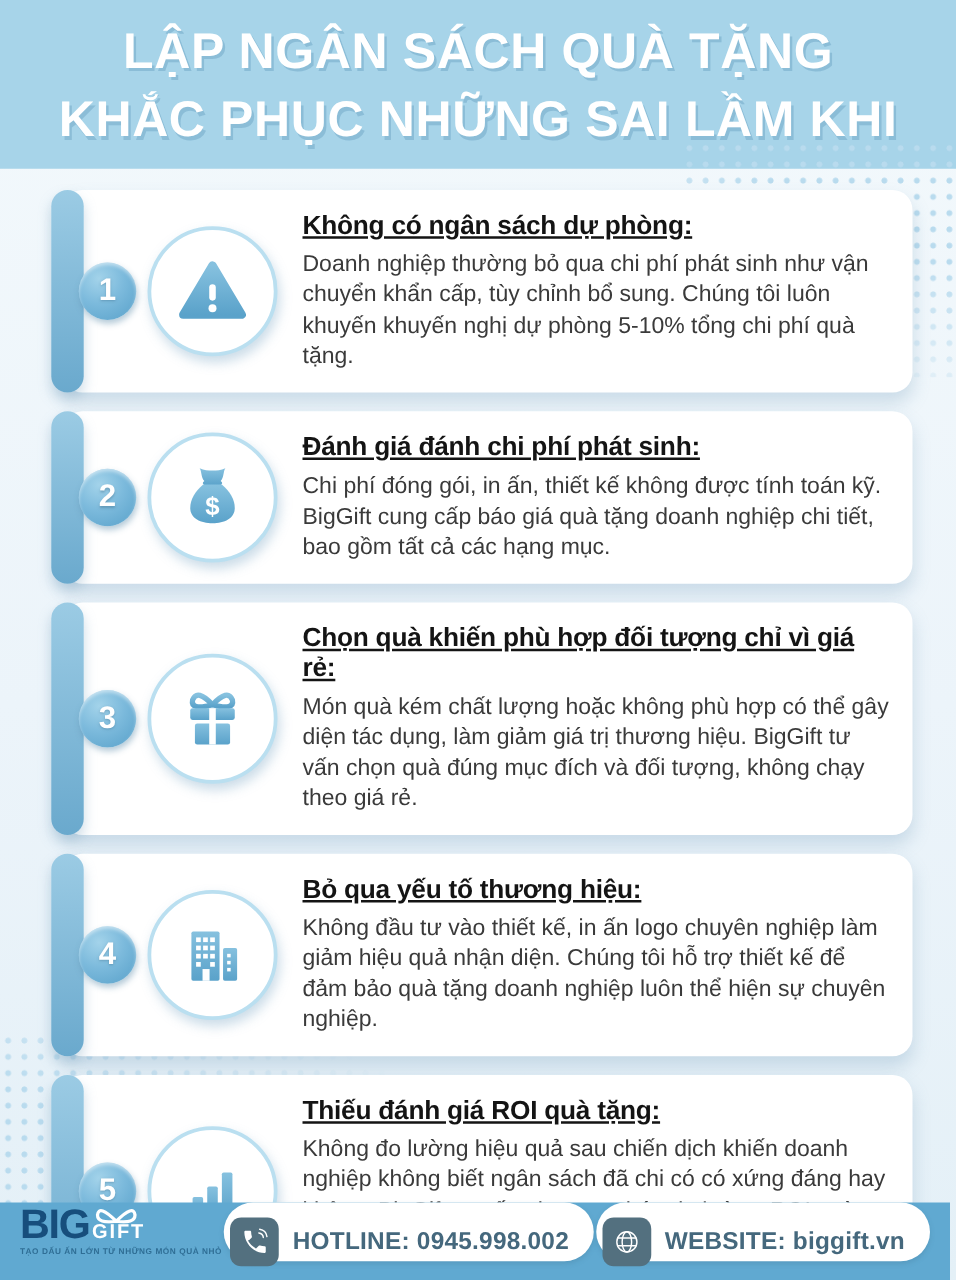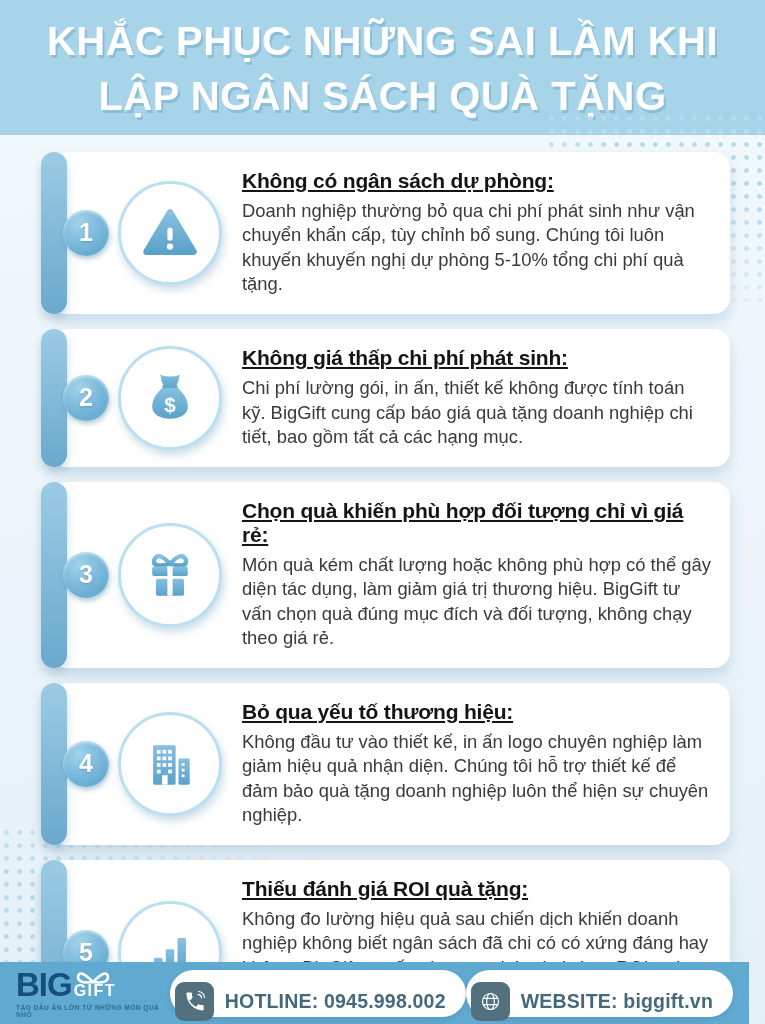--- a/index.html
+++ b/index.html
@@ -114,25 +114,25 @@
   }
   .card-text p {
     font-size: 18.4px;
     line-height: 1.33;
     color: #3a3a3a;
   }
 
   
   .footer {
     position: absolute;
-    left: 0; right: 16px; bottom: 0;
+    left: 0; right: 5px; bottom: 0;
     height: 62px;
     background: #60a9d1;
     display: flex;
-    align-items: center;
+    align-items: flex-start;
     padding: 0 16px;
     justify-content: space-between;
   }
   .logo { display: flex; flex-direction: column; justify-content: center; }
   .logo-row { display: flex; align-items: baseline; line-height: 1; }
   .logo-big {
     font-size: 33px; font-weight: 800;
     color: #174e7c; letter-spacing: -1px;
   }
   .logo-gift-wrap { position: relative; margin-left: 2px; }
@@ -177,22 +177,22 @@
     <linearGradient id="blueGrad" x1="0" y1="0" x2="0" y2="1">
       <stop offset="0" stop-color="#86c1df"></stop>
       <stop offset="1" stop-color="#5aa2ca"></stop>
     </linearGradient>
   </defs>
 </svg>
 
 <div class="page">
 
   <header class="header">
+    <div class="title-line">LẬP NGÂN SÁCH QUÀ TẶNG</div>
     <div class="title-line">KHẮC PHỤC NHỮNG SAI LẦM KHI</div>
-    <div class="title-line">LẬP NGÂN SÁCH QUÀ TẶNG</div>
   </header>
 
   <div class="dots dots-tr"></div>
   <div class="dots dots-bl"></div>
 
   <main class="cards">
 
     <section class="card">
       <div class="badge">1</div>
       <div class="icon-circle">
@@ -211,22 +211,22 @@
     <section class="card">
       <div class="badge">2</div>
       <div class="icon-circle">
         <svg viewBox="0 0 64 64">
           <path class="glyph-fill" d="M25 18 c-3-4 -2-8 -4-11 4 2 7 2 11 2 s7 0 11-2 c-2 3 -1 7 -4 11 q3 2 -1 4 h-12 q-4-2 -1-4 z"></path>
           <path class="glyph-fill" d="M24 21 h16 c7 6 11 13 11 20 c0 9 -9 13 -19 13 s-19-4 -19-13 c0-7 4-14 11-20 z"></path>
           <text x="32" y="47" text-anchor="middle" font-family="'Liberation Sans', sans-serif" font-size="22" font-weight="bold" fill="#ffffff">$</text>
         </svg>
       </div>
       <div class="card-text">
-        <h2>Không giá thấp chi phí phát sinh:</h2>
-        <p>Chi phí lường gói, in ấn, thiết kế không được tính toán kỹ. BigGift cung cấp báo giá quà tặng doanh nghiệp chi tiết, bao gồm tất cả các hạng mục.</p>
+        <h2>Đánh giá đánh chi phí phát sinh:</h2>
+        <p>Chi phí đóng gói, in ấn, thiết kế không được tính toán kỹ. BigGift cung cấp báo giá quà tặng doanh nghiệp chi tiết, bao gồm tất cả các hạng mục.</p>
       </div>
     </section>
 
     <section class="card">
       <div class="badge">3</div>
       <div class="icon-circle">
         <svg viewBox="0 0 64 64">
           <path class="glyph-stroke" d="M32 20 q-13 -14 -17 -4 q-2 9 17 4 z" stroke-width="4.5" stroke-linejoin="round"></path>
           <path class="glyph-stroke" d="M32 20 q13 -14 17 -4 q2 9 -17 4 z" stroke-width="4.5" stroke-linejoin="round"></path>
           <rect class="glyph-fill" x="13" y="23" width="38" height="10" rx="2"></rect>

